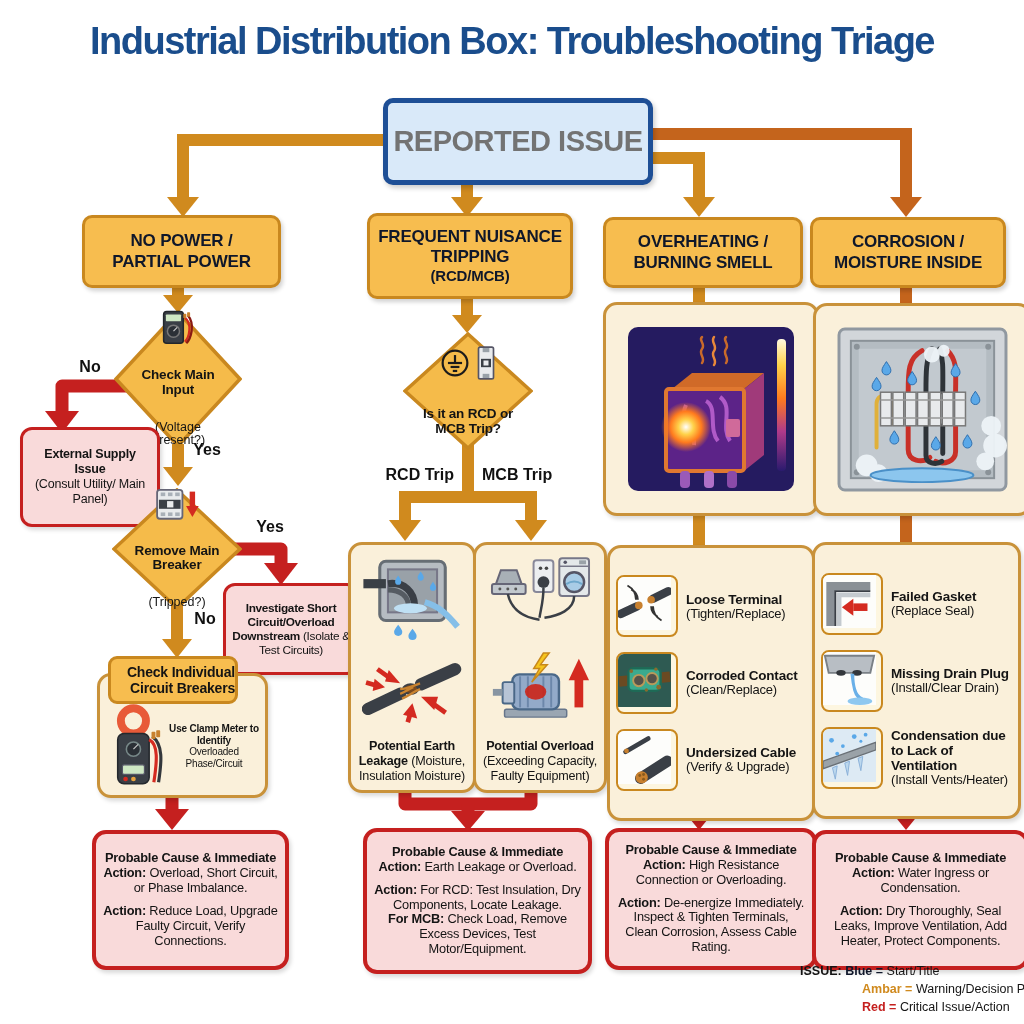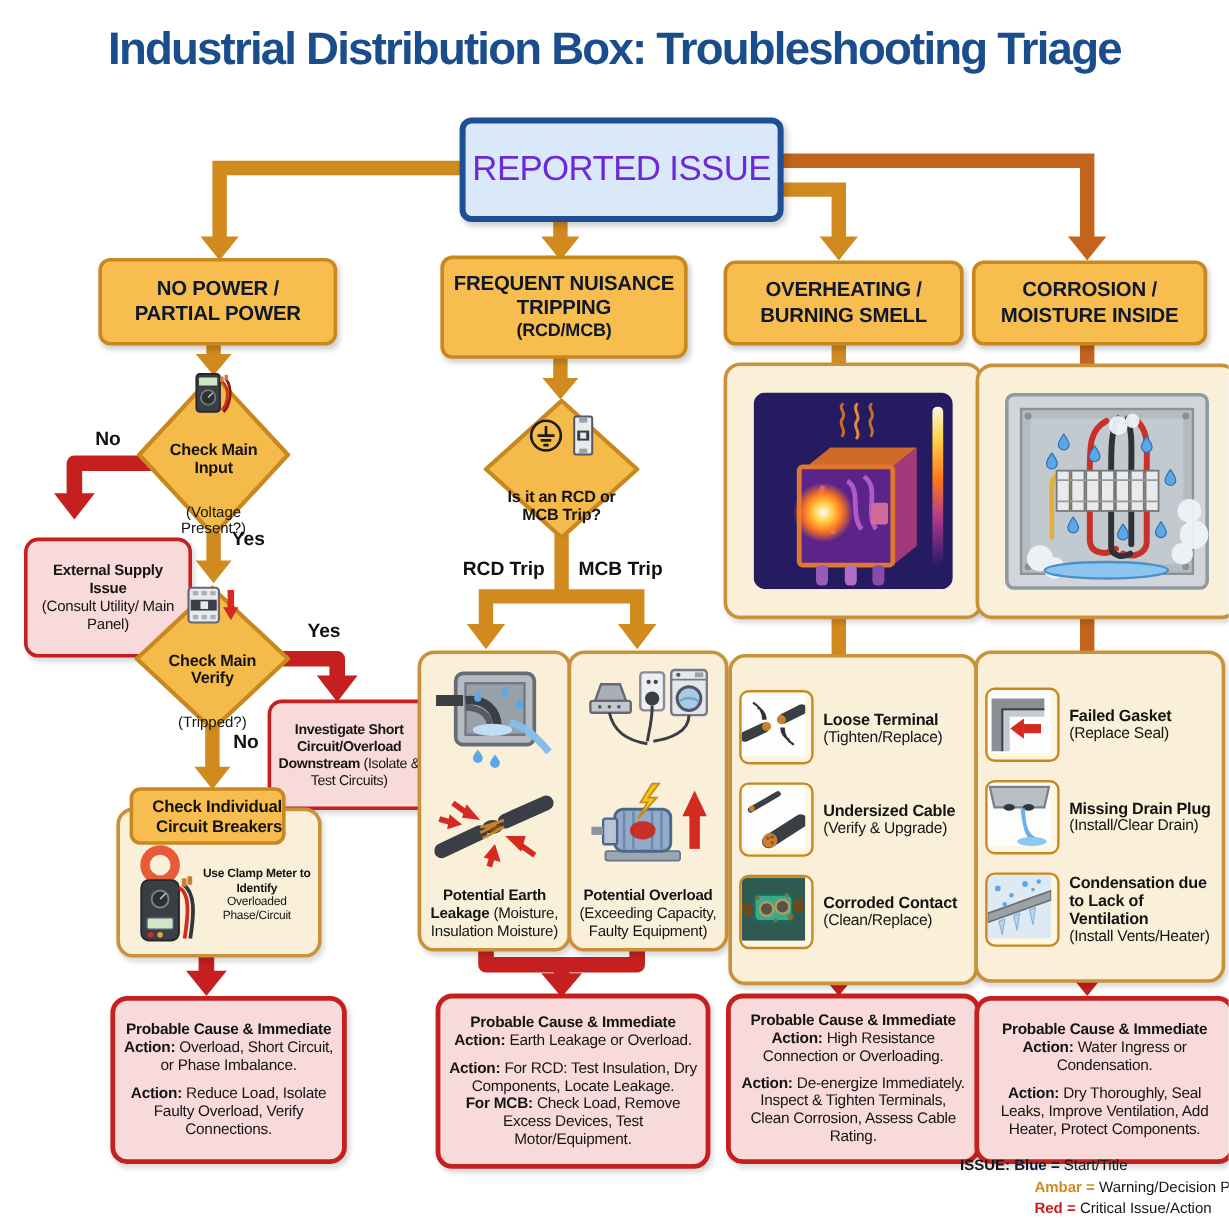--- a/index.html
+++ b/index.html
@@ -3,21 +3,21 @@
 <meta charset="utf-8">
 <style>
   html,body{margin:0;padding:0;background:#fff;}
   .canvas{position:relative;width:1024px;height:1024px;background:#ffffff;overflow:hidden;
           font-family:"Liberation Sans", sans-serif;color:#141414;}
   .wires{position:absolute;left:0;top:0;width:1024px;height:1024px;z-index:1;}
   .page-title{position:absolute;left:0;top:20px;width:1024px;text-align:center;
     font-size:38px;font-weight:bold;letter-spacing:-1.5px;color:#1a4d8c;z-index:2;}
   .start{position:absolute;left:383px;top:98px;width:260px;height:77px;background:#d9e9f9;
     border:5px solid #1e4f96;border-radius:10px;display:flex;align-items:center;justify-content:center;
-    font-size:29px;font-weight:normal;letter-spacing:-0.5px;color:#6d28d9;z-index:2;
+    font-size:29px;font-weight:bold;letter-spacing:-0.5px;color:#737373;z-index:2;
     box-shadow:2px 3px 5px rgba(0,0,0,.2);}
   .hdr{position:absolute;background:#f7bd4f;border:3px solid #c9881f;border-radius:10px;
     display:flex;flex-direction:column;justify-content:center;align-items:center;text-align:center;
     font-weight:bold;font-size:17px;line-height:1.18;color:#0f172a;z-index:2;
     box-shadow:2px 3px 4px rgba(0,0,0,.18);letter-spacing:-0.2px;}
   .hdr .sub{font-size:15px;}
   .diamond{position:absolute;z-index:2;}
   .diamond .dshape{position:absolute;left:0;top:0;width:100%;height:100%;}
   .dcontent{position:absolute;inset:0;display:flex;flex-direction:column;align-items:center;
     justify-content:center;text-align:center;padding:0 20px;z-index:1;gap:23px;}
@@ -155,21 +155,21 @@
         <rect x="33" y="3" width="4" height="6" rx="1" fill="#c8802e"></rect>
       </svg>
       <div class="dtitle">Check Main Input</div>
       <div class="dsub">(Voltage Present?)</div>
     </div>
   </div>
 
   <div class="lbl" style="left:68px;top:358px;width:44px;">No</div>
   <div class="lbl" style="left:184px;top:441px;width:46px;">Yes</div>
 
-  <div class="pinkbox" style="left:20px;top:448px;width:122px;height:86px;">
+  <div class="pinkbox" style="left:20px;top:427px;width:122px;height:86px;">
     <span class="b">External Supply Issue</span>
     <span>(Consult Utility/ Main Panel)</span>
   </div>
 
   <div class="diamond" style="left:112px;top:488px;width:130px;height:122px;">
     <svg class="dshape" viewBox="0 0 130 122" preserveAspectRatio="none">
         <polygon points="65,2 128,61 65,120 2,61" fill="#f5bb4a" stroke="#c9881f" stroke-width="3.5"></polygon>
       </svg>
     <div class="dcontent">
       <svg width="46" height="34" viewBox="0 0 48 36">
@@ -178,21 +178,21 @@
           <rect x="14" y="5" width="5" height="4" fill="#a9b0b8"></rect>
           <rect x="22" y="5" width="5" height="4" fill="#a9b0b8"></rect>
         <rect x="6" y="27" width="5" height="4" fill="#a9b0b8"></rect>
           <rect x="14" y="27" width="5" height="4" fill="#a9b0b8"></rect>
           <rect x="22" y="27" width="5" height="4" fill="#a9b0b8"></rect>
         <rect x="4" y="13" width="24" height="10" fill="#3a3f46"></rect>
         <rect x="13" y="14.5" width="7" height="7" fill="#e9ebed"></rect>
         <rect x="38" y="4" width="6" height="17" fill="#d42a20"></rect>
         <polygon points="34,20 48,20 41,32" fill="#d42a20"></polygon>
       </svg>
-      <div class="dtitle">Check Main Verify</div>
+      <div class="dtitle">Remove Main Breaker</div>
       <div class="dsub">(Tripped?)</div>
     </div>
   </div>
 
   <div class="lbl" style="left:247px;top:518px;width:46px;">Yes</div>
   <div class="lbl" style="left:184px;top:610px;width:42px;">No</div>
 
   <div class="pinkbox" style="left:223px;top:583px;width:118px;height:78px;font-size:11.8px;letter-spacing:-0.3px;">
     <div><span class="b">Investigate Short Circuit/Overload Downstream</span>
     <span>(Isolate &amp; Test Circuits)</span></div>
@@ -220,21 +220,21 @@
     </div>
   </div>
   <div class="amberbox" style="left:108px;top:656px;width:124px;height:42px;">
     <span>Check Individual Circuit Breakers</span>
   </div>
 
   <div class="outcome" style="left:92px;top:830px;width:175px;height:120px;">
     <p><span class="b">Probable Cause &amp; Immediate Action:</span>
       <span>Overload, Short Circuit, or Phase Imbalance.</span></p>
     <p class="gap"><span class="b">Action:</span>
-      <span>Reduce Load, Isolate Faulty Overload, Verify Connections.</span></p>
+      <span>Reduce Load, Upgrade Faulty Circuit, Verify Connections.</span></p>
   </div>
 
   <div class="diamond" style="left:403px;top:332px;width:130px;height:118px;">
     <svg class="dshape" viewBox="0 0 130 118" preserveAspectRatio="none">
         <polygon points="65,2 128,59 65,116 2,59" fill="#f5bb4a" stroke="#c9881f" stroke-width="3.5"></polygon>
       </svg>
     <div class="dcontent">
       <div class="icnrow">
         <svg width="30" height="30" viewBox="0 0 34 34">
           <circle cx="17" cy="17" r="14" fill="none" stroke="#1b1b1b" stroke-width="2.5"></circle>
@@ -389,52 +389,52 @@
         </svg>
       </span>
       <div class="ltext">
         <div class="t">Loose Terminal</div>
         <div>(Tighten/Replace)</div>
       </div>
     </div>
     <div class="lrow">
       <span class="tile">
         <svg width="53" height="53" viewBox="0 0 56 56">
-          <rect x="0" y="0" width="56" height="56" fill="#fdfdfb"></rect>
-          <line x1="8" y1="22" x2="32" y2="8" stroke="#3a3f46" stroke-width="5" stroke-linecap="round"></line>
-          <circle cx="9" cy="21" r="2.5" fill="#c8802e"></circle>
-          <line x1="24" y1="50" x2="52" y2="32" stroke="#3a3f46" stroke-width="12" stroke-linecap="round"></line>
-          <circle cx="25" cy="49" r="6.5" fill="#c8802e"></circle>
-          <circle cx="23" cy="47" r="1.5" fill="#8a5a1e"></circle>
-            <circle cx="27" cy="51" r="1.5" fill="#8a5a1e"></circle>
-            <circle cx="27" cy="46" r="1.5" fill="#8a5a1e"></circle>
-        </svg>
-      </span>
-      <div class="ltext">
-        <div class="t">Undersized Cable</div>
-        <div>(Verify &amp; Upgrade)</div>
-      </div>
-    </div>
-    <div class="lrow">
-      <span class="tile">
-        <svg width="53" height="53" viewBox="0 0 56 56">
           <rect x="0" y="0" width="56" height="56" fill="#2e5a52"></rect>
           <line x1="1" y1="29" x2="55" y2="24" stroke="#6a4a22" stroke-width="11"></line>
           <rect x="11" y="15" width="34" height="24" rx="5" fill="#3aaa8e" stroke="#1e6a56" stroke-width="2.5"></rect>
           <circle cx="22" cy="28" r="6" fill="#55524a" stroke="#b89a5a" stroke-width="2"></circle>
           <circle cx="36" cy="26" r="6" fill="#55524a" stroke="#b89a5a" stroke-width="2"></circle>
           <circle cx="14" cy="18" r="2" fill="#8a6a2e"></circle>
             <circle cx="43" cy="35" r="2.5" fill="#8a6a2e"></circle>
           <circle cx="30" cy="38" r="1.8" fill="#8a6a2e"></circle>
             <circle cx="40" cy="16" r="1.8" fill="#8a6a2e"></circle>
         </svg>
       </span>
       <div class="ltext">
         <div class="t">Corroded Contact</div>
         <div>(Clean/Replace)</div>
+      </div>
+    </div>
+    <div class="lrow">
+      <span class="tile">
+        <svg width="53" height="53" viewBox="0 0 56 56">
+          <rect x="0" y="0" width="56" height="56" fill="#fdfdfb"></rect>
+          <line x1="8" y1="22" x2="32" y2="8" stroke="#3a3f46" stroke-width="5" stroke-linecap="round"></line>
+          <circle cx="9" cy="21" r="2.5" fill="#c8802e"></circle>
+          <line x1="24" y1="50" x2="52" y2="32" stroke="#3a3f46" stroke-width="12" stroke-linecap="round"></line>
+          <circle cx="25" cy="49" r="6.5" fill="#c8802e"></circle>
+          <circle cx="23" cy="47" r="1.5" fill="#8a5a1e"></circle>
+            <circle cx="27" cy="51" r="1.5" fill="#8a5a1e"></circle>
+            <circle cx="27" cy="46" r="1.5" fill="#8a5a1e"></circle>
+        </svg>
+      </span>
+      <div class="ltext">
+        <div class="t">Undersized Cable</div>
+        <div>(Verify &amp; Upgrade)</div>
       </div>
     </div>
   </div>
 
   <div class="outcome" style="left:605px;top:828px;width:190px;height:122px;">
     <p><span class="b">Probable Cause &amp; Immediate Action:</span>
       <span>High Resistance Connection or Overloading.</span></p>
     <p class="gap"><span class="b">Action:</span>
       <span>De-energize Immediately. Inspect &amp; Tighten Terminals, Clean Corrosion, Assess Cable Rating.</span></p>
   </div>

